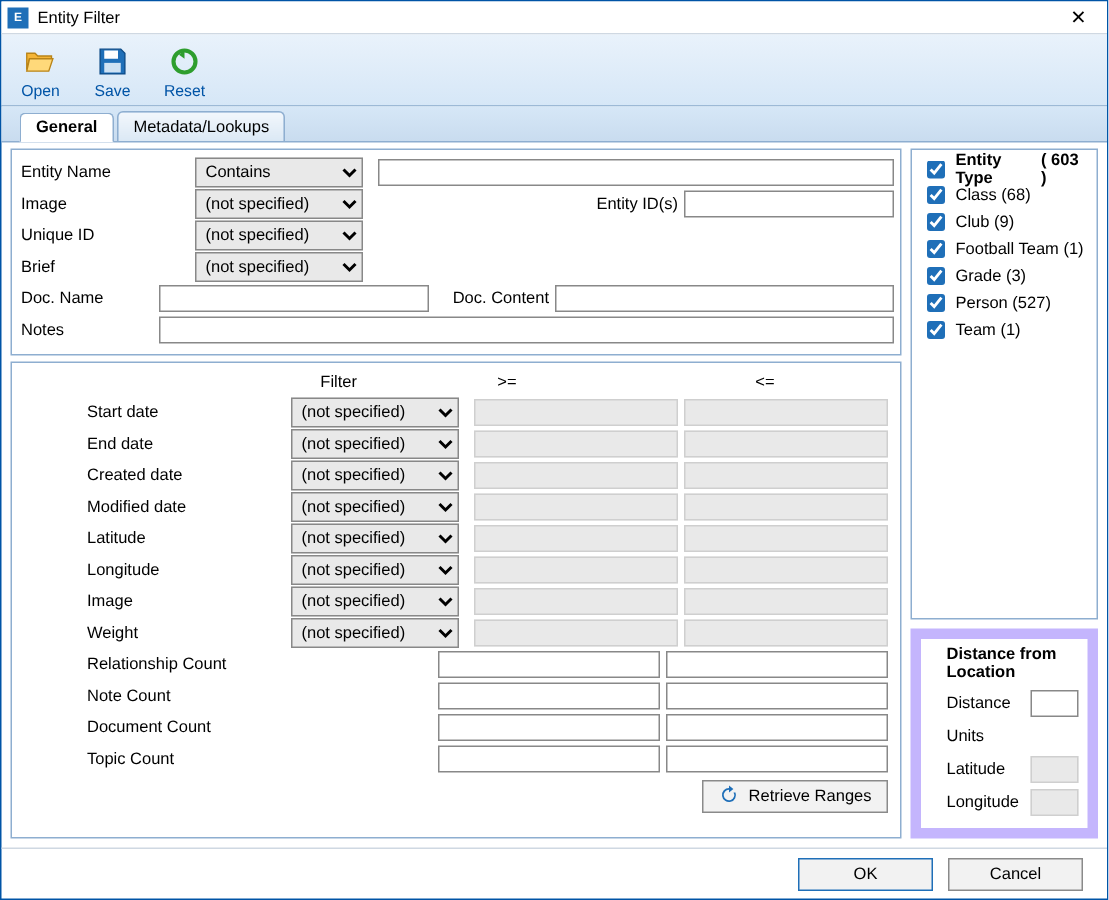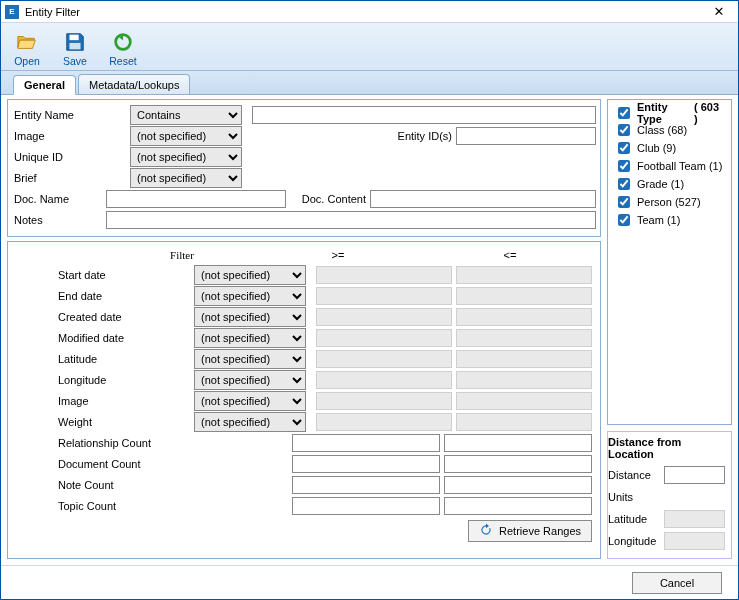--- a/index.html
+++ b/index.html
@@ -106,21 +106,21 @@
     font-size: 11px; padding: 0 0 0 2px;
   }
   .sel.narrow { width: 112px; margin-left: 24px; }
   .wide { flex: 1; }
   .mid-lbl { width: 78px; text-align: right; padding-right: 4px; }
   .grid-hdr {
     display: flex; align-items: center; height: 18px;
     font-size: 11px;
   }
   .grid-hdr .c0 { width: 112px; }
-  .grid-hdr .c1 { width: 112px; text-align:center;font-family:Liberation Serif, serif; }
+  .grid-hdr .c1 { width: 112px; text-align:right; }
   .grid-hdr .spacer { width: 14px; }
   .grid-hdr .c2, .grid-hdr .c3 { flex: 1; text-align: center; }
   .grid-row { display:flex; align-items:center; height:21px; gap:0; }
   .grid-row .lbl { width: 112px; margin-left: 44px; }
   .ro-cell {
     flex: 1; height: 18px; border: 1px solid #cfcfcf;
     background: #e9e9e9; margin: 0 4px 0 10px;
   }
   .ro-cell + .ro-cell { margin-left: 0; }
   .in-cell {
@@ -150,22 +150,22 @@
   }
   .et-header {
     display:flex; align-items:center;
     font-weight: bold; height:18px;
   }
   .et-header .count { margin-left:auto; font-weight:bold; }
   .et-list { margin-top:0; display:flex; flex-direction:column; gap:2px; }
   .et-item { display:flex; align-items:center; gap:4px; height:16px; }
   .chk { width:12px; height:12px; accent-color:#1f6fb8; }
   .dist-panel {
-    border:1px solid #c4b5fd;
-    padding: 4px 6px 6px 0;
+    border:7px solid #c4b5fd;
+    padding: 4px 6px 6px 17px;
   }
   .dist-panel .title { font-weight:bold; margin-bottom:4px; }
   .dist-row { display:flex; align-items:center; height:22px; }
   .dist-row .dl { width:56px; }
   .dist-row .dv { flex:1; }
   .ro-input {
     height:18px; border:1px solid #cfcfcf; background:#e9e9e9; width:100%;
   }
   .footer {
     height: 34px;
@@ -325,27 +325,27 @@
               <div class="ro-cell"></div>
               <div class="ro-cell"></div>
             </div>
             <div class="grid-row">
               <span class="lbl">Relationship Count</span>
               <span style="width: 112px;"></span>
               <input class="txt in-cell" style="">
               <input class="txt in-cell" style="">
             </div>
             <div class="grid-row">
+              <span class="lbl">Note Count</span>
+              <span style="width: 112px;"></span>
+              <input class="txt in-cell" style="">
+              <input class="txt in-cell" style="">
+            </div>
+            <div class="grid-row">
               <span class="lbl">Document Count</span>
-              <span style="width: 112px;"></span>
-              <input class="txt in-cell" style="">
-              <input class="txt in-cell" style="">
-            </div>
-            <div class="grid-row">
-              <span class="lbl">Note Count</span>
               <span style="width: 112px;"></span>
               <input class="txt in-cell" style="">
               <input class="txt in-cell" style="">
             </div>
             <div class="grid-row">
               <span class="lbl">Topic Count</span>
               <span style="width: 112px;"></span>
               <input class="txt in-cell" style="">
               <input class="txt in-cell" style="">
             </div>
@@ -379,21 +379,21 @@
             <div class="et-item">
               <input type="checkbox" class="chk" checked="" style="">
               <span>Club (9)</span>
             </div>
             <div class="et-item">
               <input type="checkbox" class="chk" checked="" style="">
               <span>Football Team (1)</span>
             </div>
             <div class="et-item">
               <input type="checkbox" class="chk" checked="" style="">
-              <span>Grade (1)</span>
+              <span>Grade (3)</span>
             </div>
             <div class="et-item">
               <input type="checkbox" class="chk" checked="" style="">
               <span>Person (527)</span>
             </div>
             <div class="et-item">
               <input type="checkbox" class="chk" checked="" style="">
               <span>Team (1)</span>
             </div>
           </div>
@@ -418,16 +418,17 @@
           <span class="dl">Longitude</span>
           <span class="dv">
               <div class="ro-input"></div>
             </span>
         </div>
       </div>
     </div>
   </div>
 
   <div class="footer">
+    <button class="btn ok">OK</button>
     <button class="btn">Cancel</button>
   </div>
 
 </div>
 
 </body></html>

